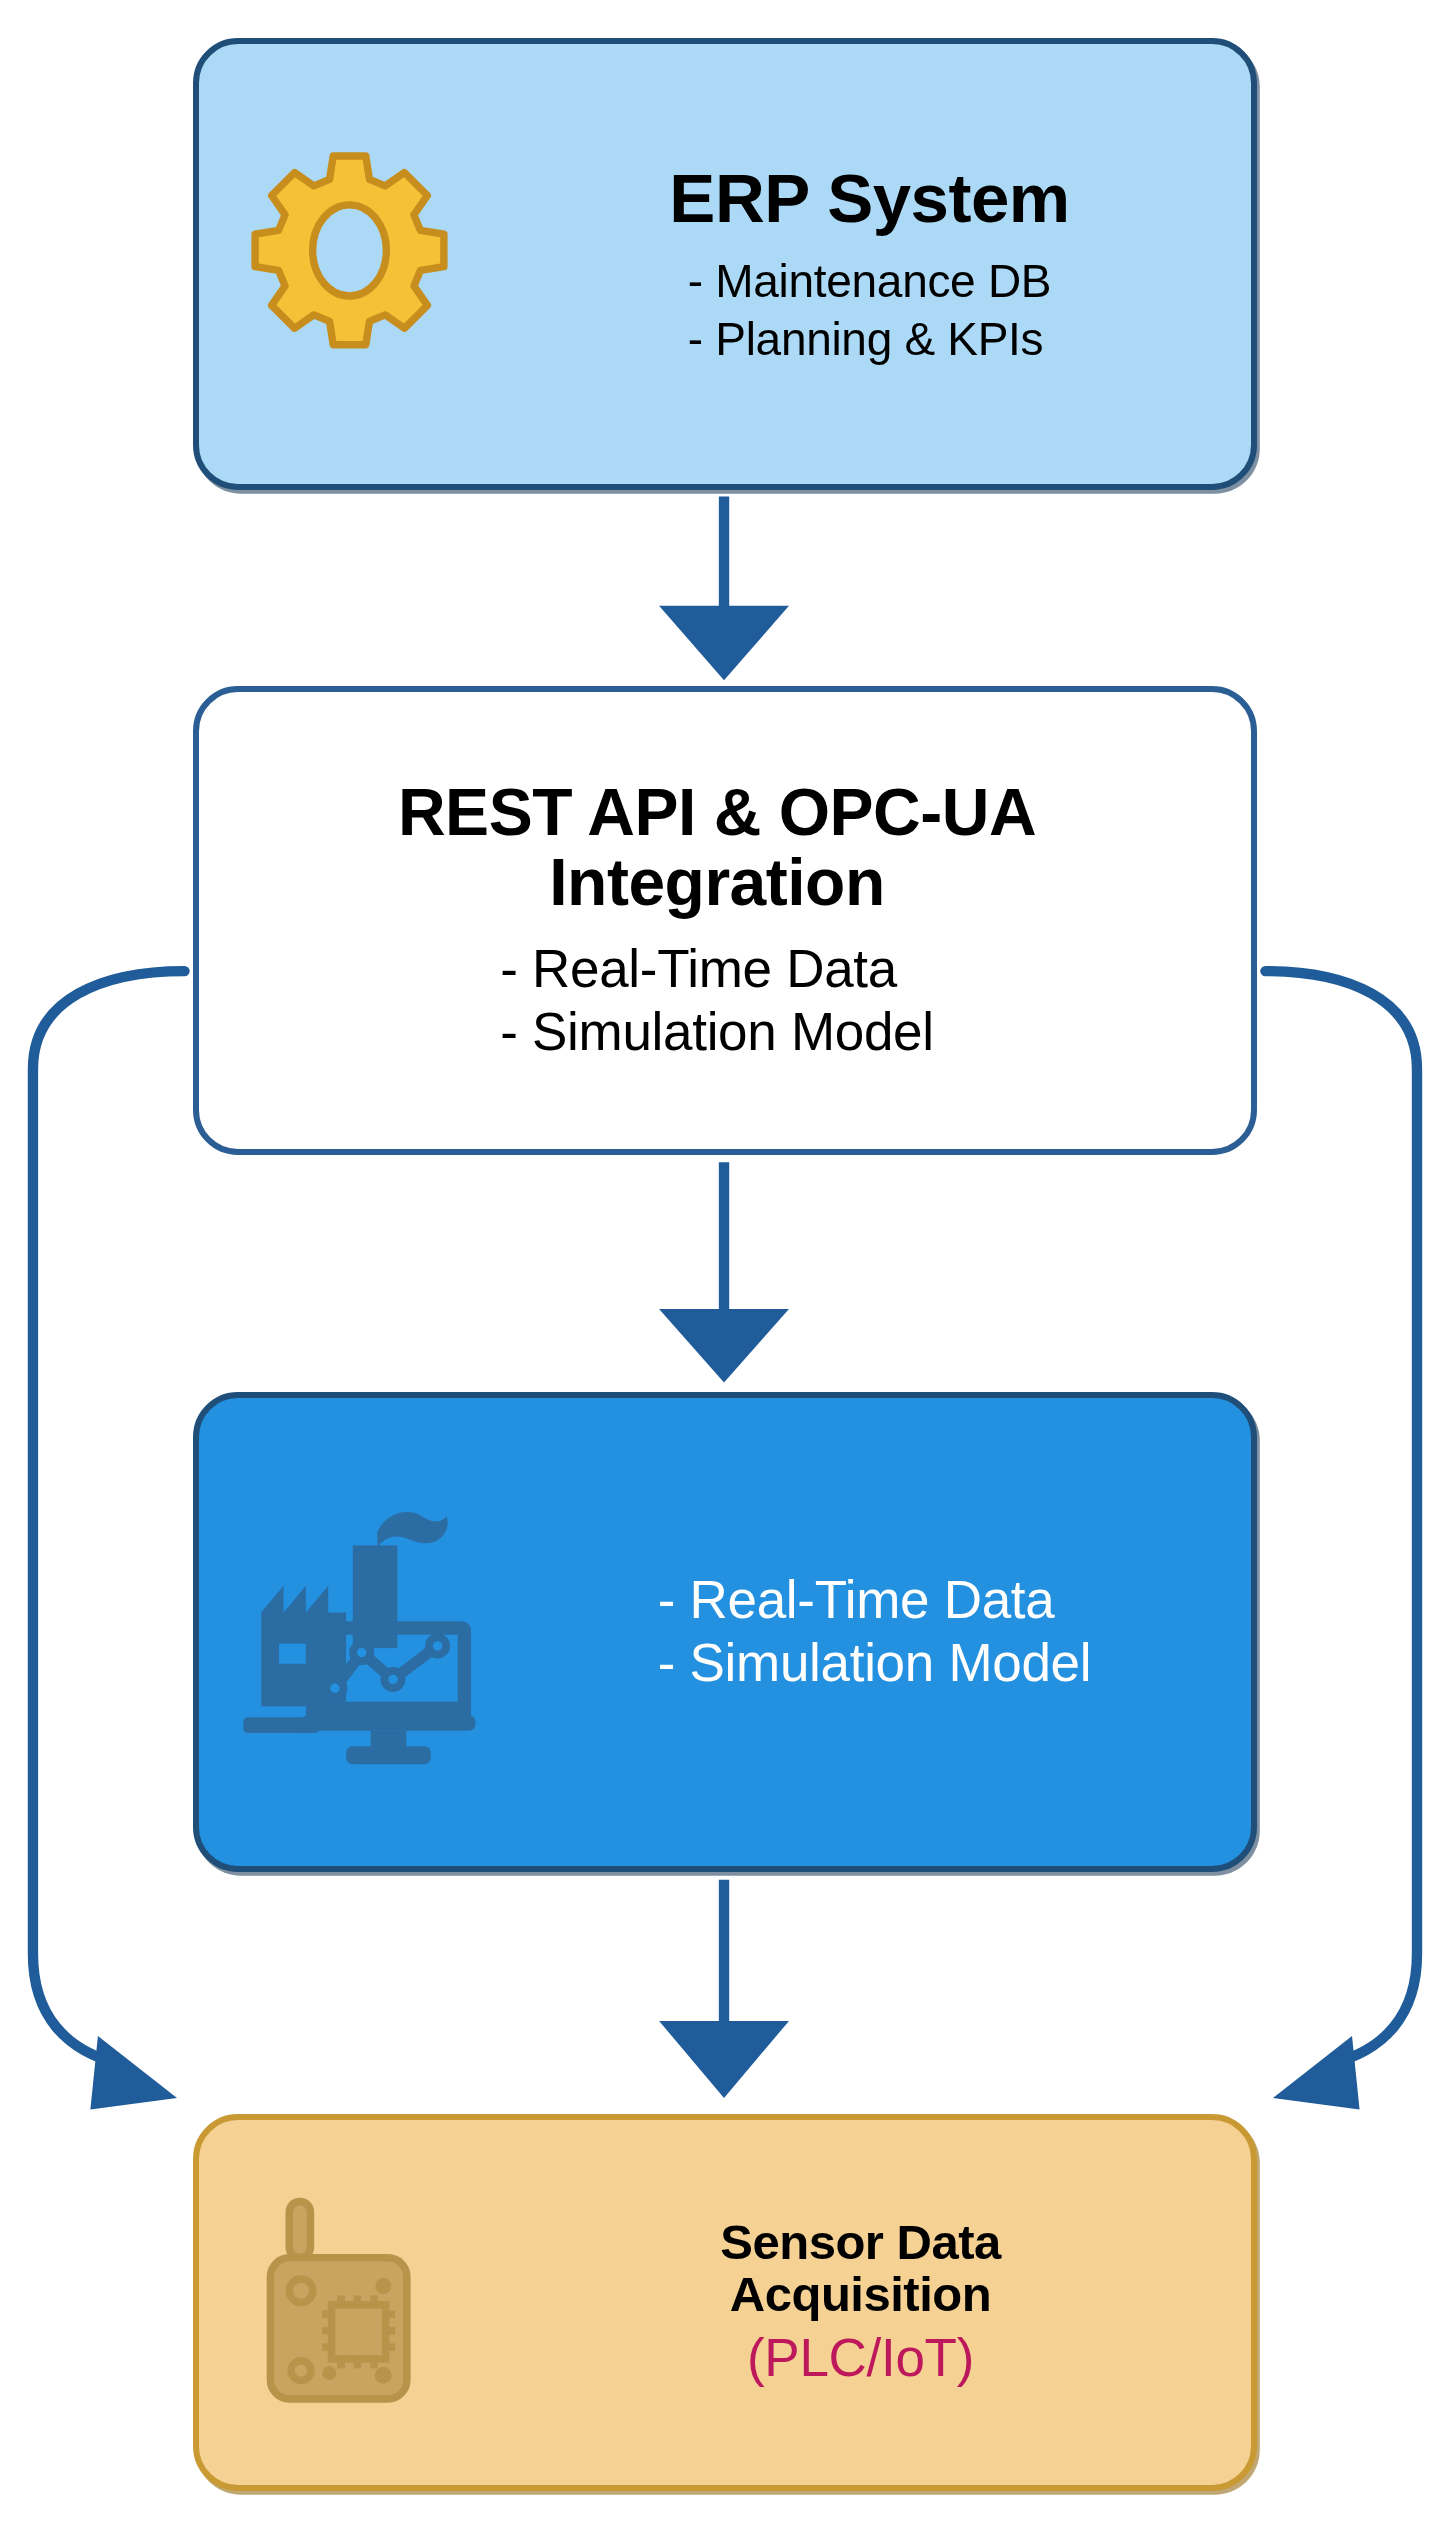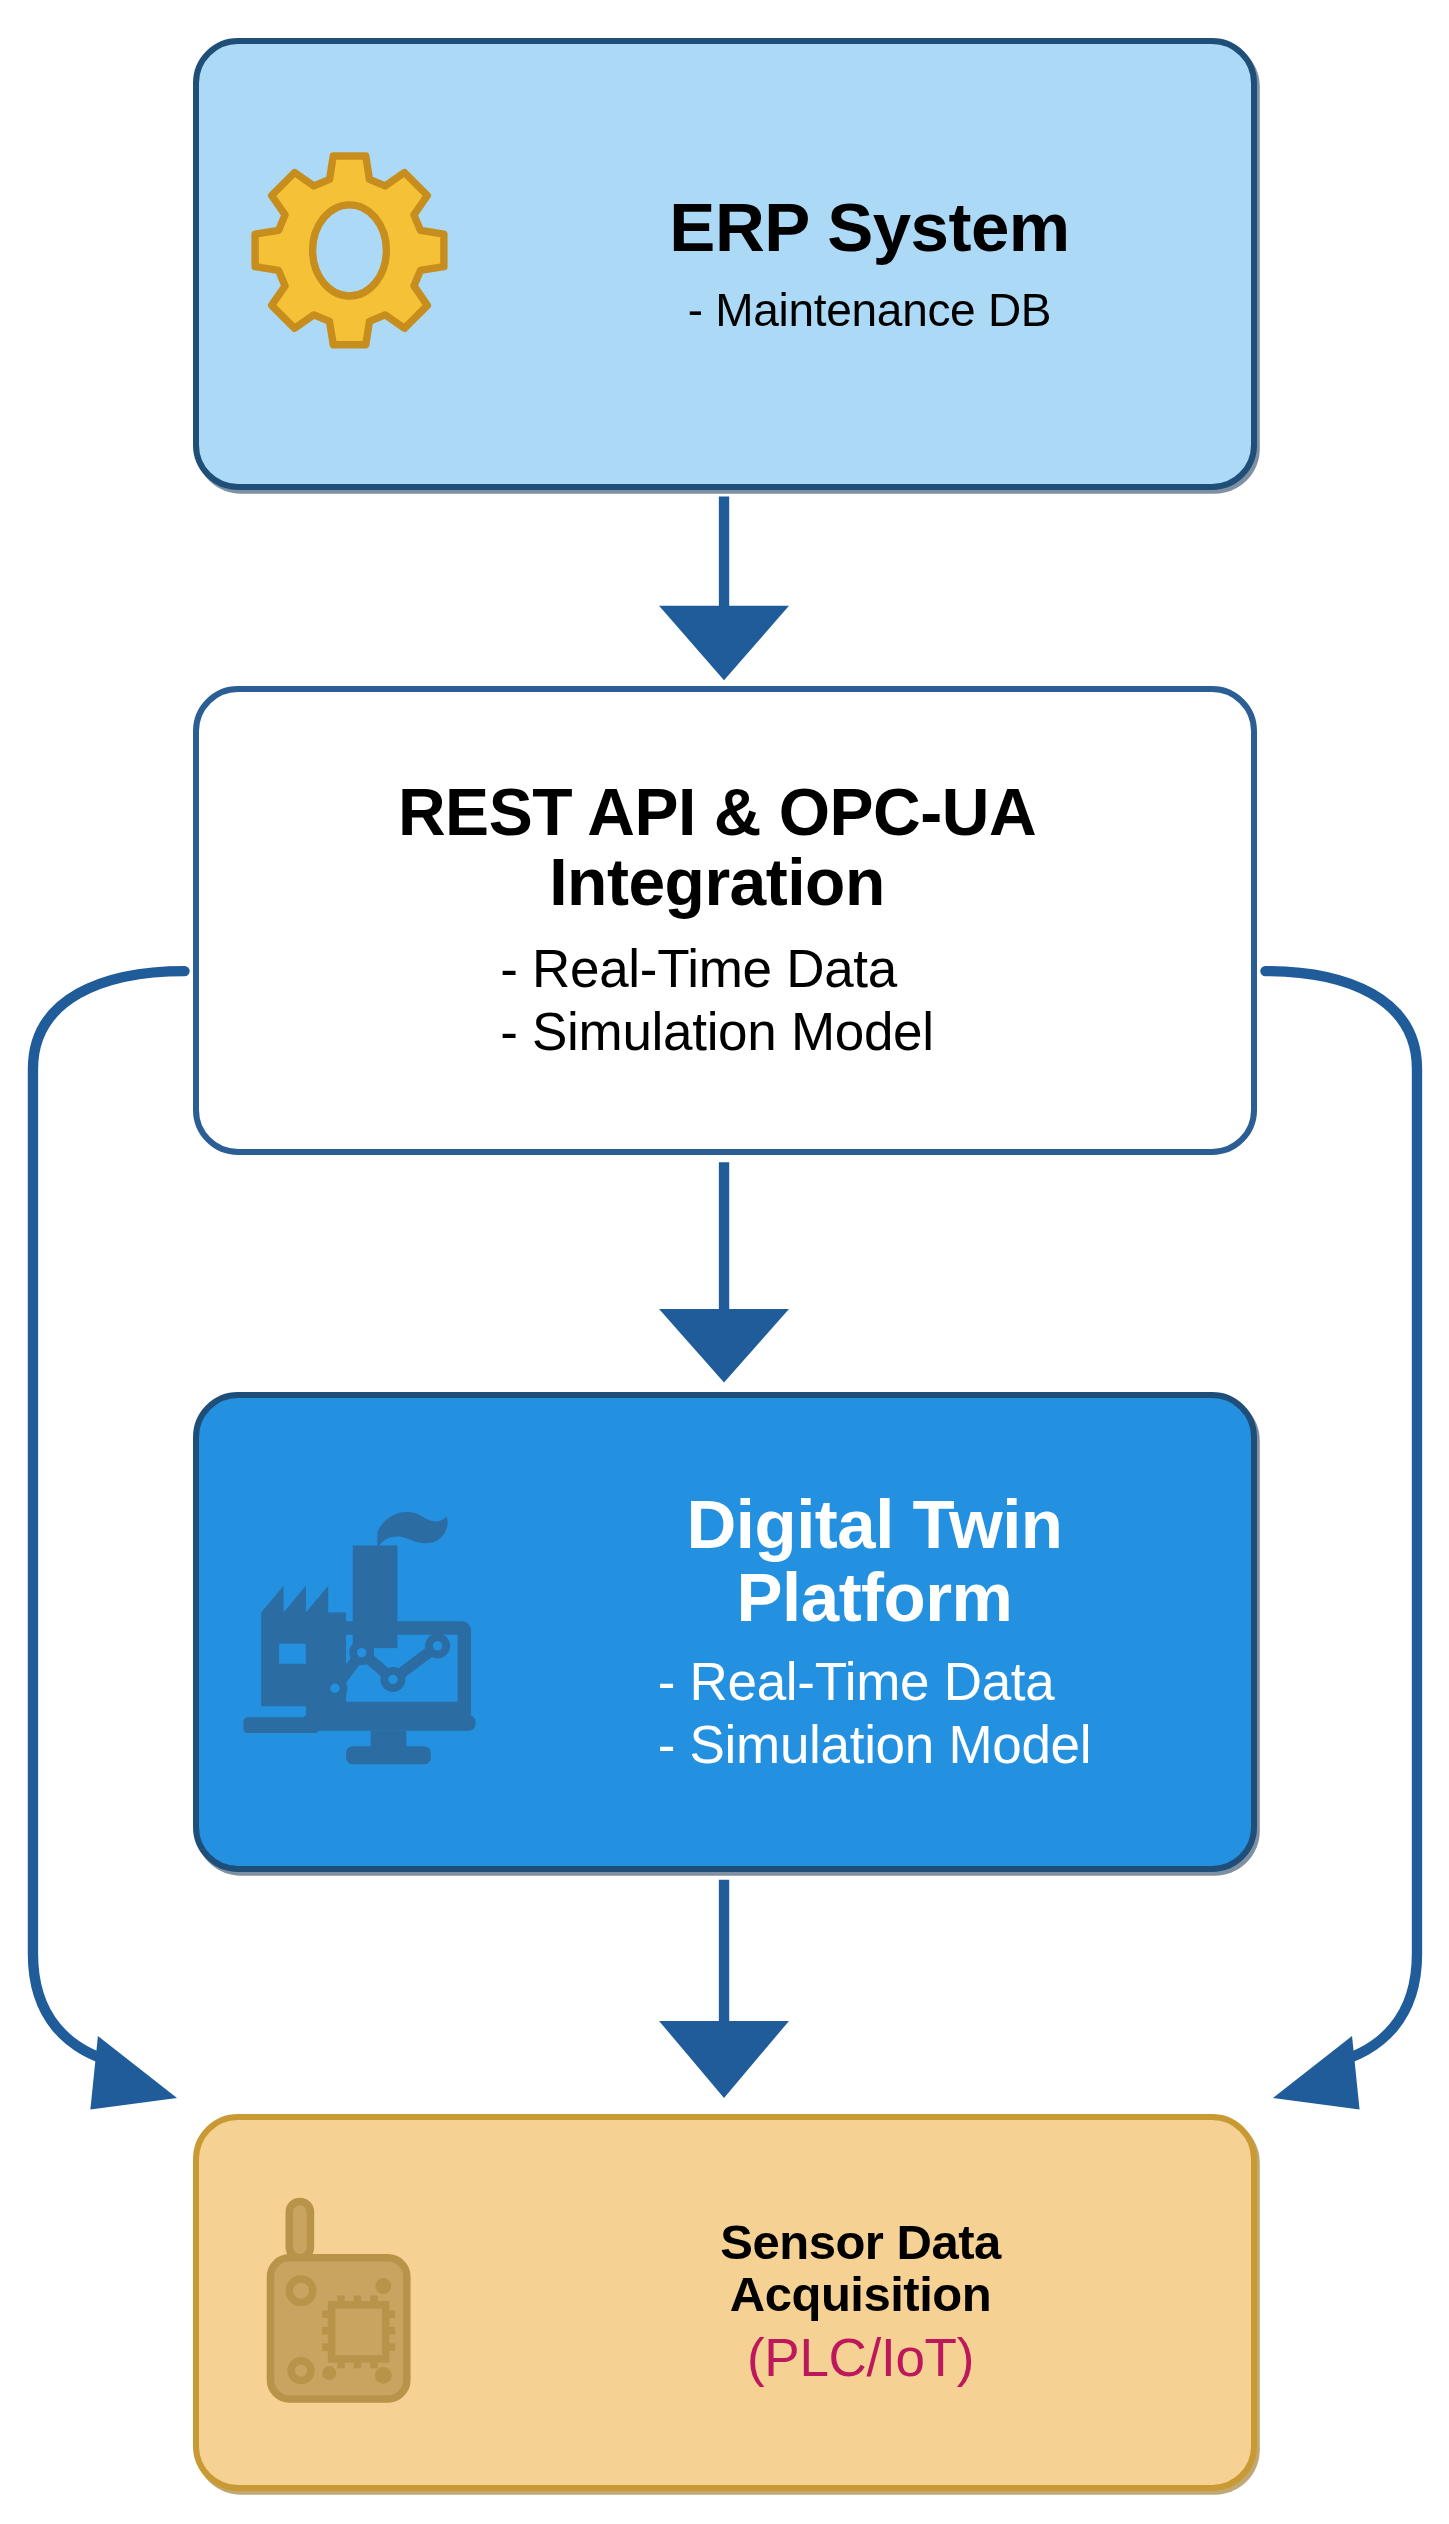--- a/index.html
+++ b/index.html
@@ -187,20 +187,21 @@
                  L40.8,80.2 L33.6,77.2 L24.7,83.4 L14.1,72.8 L20.3,63.9
                  L17.3,56.7 L6.5,55 L6.5,40 L17.3,38.3 L20.3,31.1 L14.1,22.2
                  L24.7,11.6 L33.6,17.8 L40.8,14.8 Z" fill="#F5C136" stroke="#C78E1E" stroke-width="3.4" stroke-linejoin="round"></path>
         <ellipse cx="50" cy="47.5" rx="17" ry="21" fill="#ACD9F5" stroke="#C78E1E" stroke-width="3.4"></ellipse>
       </svg>
     </div>
     <div class="text-slot">
       <div class="node-title">ERP System</div>
       <div class="bullets">
         <div class="node-sub">- Maintenance DB</div>
+        <div class="node-sub">- Planning &amp; KPIs</div>
       </div>
     </div>
   </div>
 
   <div class="node-box" id="box-api">
     <div class="text-slot">
       <div class="node-title">REST API &amp; OPC-UA
 Integration</div>
       <div class="bullets">
         <div class="node-sub">- Real-Time Data</div>
@@ -239,22 +240,20 @@
           <circle cx="59" cy="70" r="5.6" fill="#2B6CA3"></circle>
           <circle cx="59" cy="70" r="2.1" fill="#2490E0"></circle>
           <circle cx="73" cy="82" r="5.6" fill="#2B6CA3"></circle>
           <circle cx="73" cy="82" r="2.1" fill="#2490E0"></circle>
           <circle cx="93" cy="67" r="5.6" fill="#2B6CA3"></circle>
           <circle cx="93" cy="67" r="2.1" fill="#2490E0"></circle>
         </g>
       </svg>
     </div>
     <div class="text-slot">
-      <div class="node-title">Digital Twin
-Platform</div>
       <div class="bullets">
         <div class="node-sub">- Real-Time Data</div>
         <div class="node-sub">- Simulation Model</div>
       </div>
     </div>
   </div>
 
   <div class="node-box" id="box-sensor">
     <div class="icon-slot">
       <svg width="174" height="221" viewBox="0 0 74 94">

